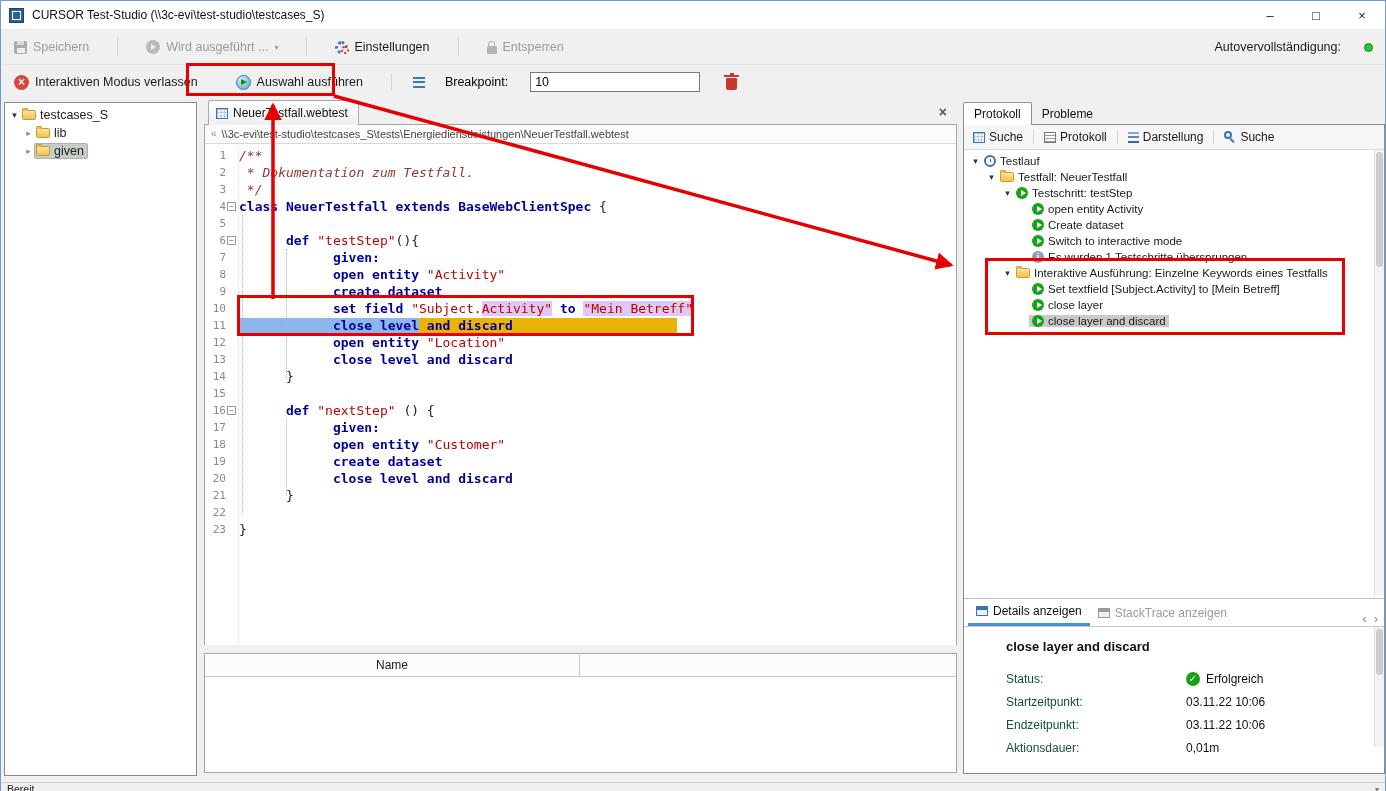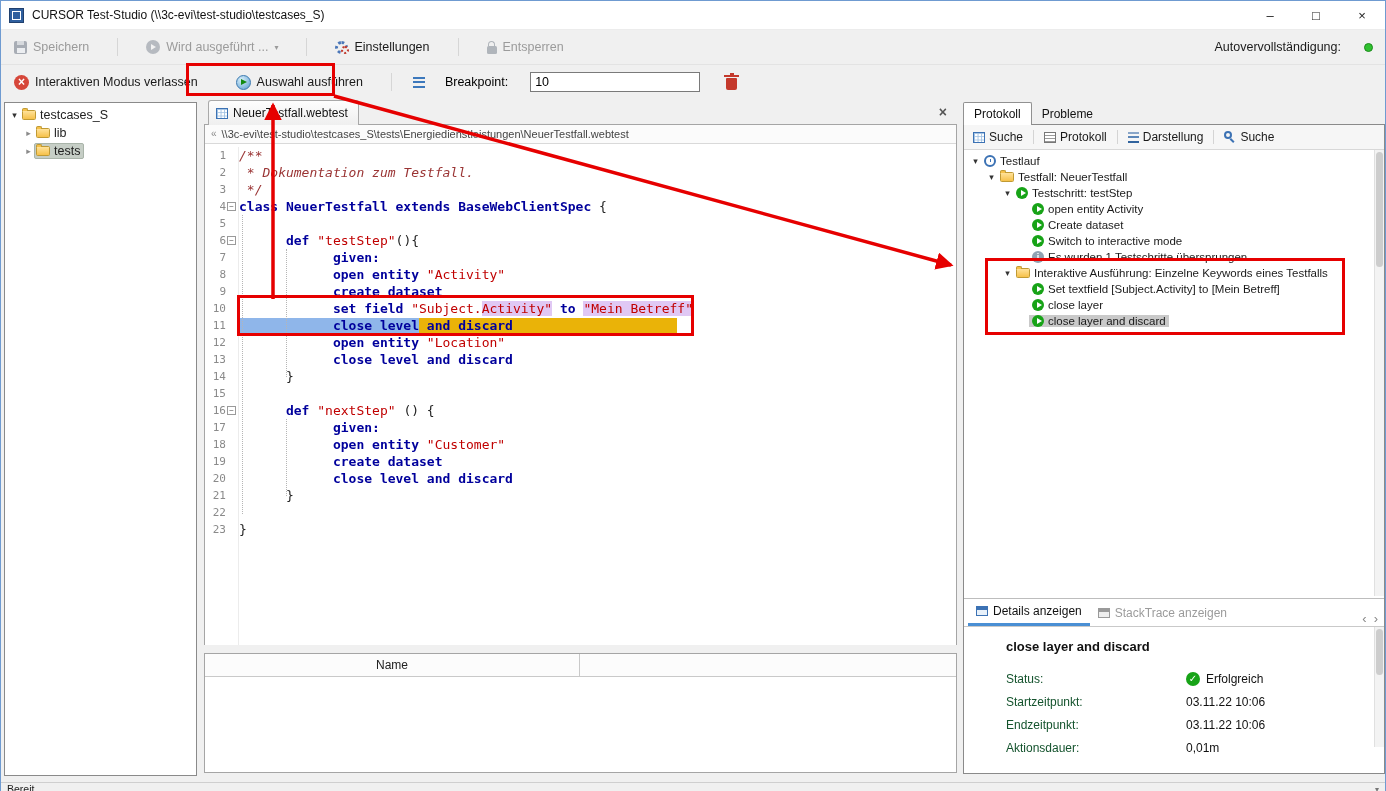--- a/index.html
+++ b/index.html
@@ -215,21 +215,21 @@
             <span class="tw">▸</span>
             <span class="ft-wrap">
               <span class="icon-folder icn"></span>
               <span class="ft-label">lib</span>
             </span>
           </div>
           <div class="ft-row" style="padding-left: 18px;">
             <span class="tw">▸</span>
             <span class="ft-wrap selected">
               <span class="icon-folder icn"></span>
-              <span class="ft-label">tests</span>
+              <span class="ft-label">given</span>
             </span>
           </div>
         </div>
     </div>
 
     <div class="etabs">
       <div class="etab">
         <span class="icon-grid icn"></span>
         <span>NeuerTestfall.webtest</span>
       </div>

